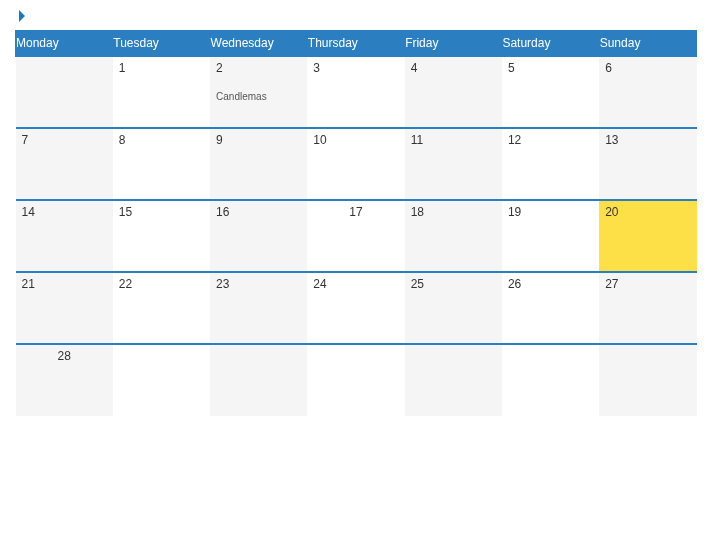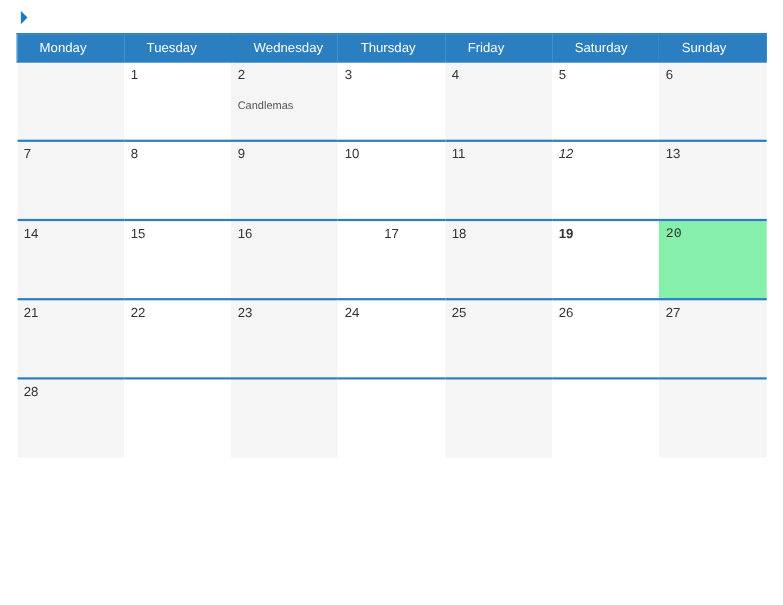--- a/index.html
+++ b/index.html
@@ -69,21 +69,21 @@
       border-collapse: collapse;
       table-layout: fixed;
     }
     .calendar-table thead tr {
       background: #2b7fc1;
     }
     .calendar-table thead th {
       color: #fff;
       font-size: 12px;
       font-weight: normal;
-      padding: 5px 20px;
+      padding: 5px 0;
       text-align: left;
       border: 1px solid #2b7fc1;
     }
     .calendar-table tbody tr {
       height: 72px;
     }
     .calendar-table tbody tr:first-child {
       height: 72px;
     }
     .calendar-table tbody td {
@@ -176,21 +176,21 @@
           </td>
           <td style="background: rgb(245, 245, 245);">
             <span class="day-num">9</span>
           </td>
           <td style="background: rgb(255, 255, 255);">
             <span class="day-num">10</span>
           </td>
           <td style="background: rgb(245, 245, 245);">
             <span class="day-num">11</span>
           </td>
-          <td style="background: rgb(255, 255, 255); font-style: italic;">
+          <td style="background: rgb(255, 255, 255);">
             <span class="day-num">12</span>
           </td>
           <td style="background: rgb(245, 245, 245);">
             <span class="day-num">13</span>
           </td>
         </tr>
         <tr>
           <td style="background: rgb(245, 245, 245); margin-left: 48px;">
             <span class="day-num">14</span>
           </td>
@@ -199,24 +199,24 @@
           </td>
           <td style="background: rgb(245, 245, 245);">
             <span class="day-num">16</span>
           </td>
           <td style="background: rgb(255, 255, 255); text-align: center;">
             <span class="day-num">17</span>
           </td>
           <td style="background: rgb(245, 245, 245); margin-left: 40px;">
             <span class="day-num">18</span>
           </td>
-          <td style="background: rgb(255, 255, 255); font-weight: bold;">
+          <td style="background: rgb(255, 255, 255);">
             <span class="day-num">19</span>
           </td>
-          <td style="background: #86efac; font-family: Liberation Mono, monospace;">
+          <td style="background: #fde047;">
             <span class="day-num">20</span>
           </td>
         </tr>
         <tr>
           <td style="background: rgb(245, 245, 245);">
             <span class="day-num">21</span>
           </td>
           <td style="background: rgb(255, 255, 255);">
             <span class="day-num">22</span>
           </td>
@@ -230,21 +230,21 @@
             <span class="day-num">25</span>
           </td>
           <td style="background: rgb(255, 255, 255);">
             <span class="day-num">26</span>
           </td>
           <td style="background: rgb(245, 245, 245);">
             <span class="day-num">27</span>
           </td>
         </tr>
         <tr class="last-row">
-          <td style="background: rgb(245, 245, 245);">
+          <td style="background: rgb(245, 245, 245); text-align: center;">
             <span class="day-num">28</span>
           </td>
           <td style="background: rgb(255, 255, 255);"></td>
           <td style="background: rgb(245, 245, 245);"></td>
           <td style="background: rgb(255, 255, 255);"></td>
           <td style="background: rgb(245, 245, 245);"></td>
           <td style="background: rgb(255, 255, 255);"></td>
           <td style="background: rgb(245, 245, 245);"></td>
         </tr>
       </tbody>

